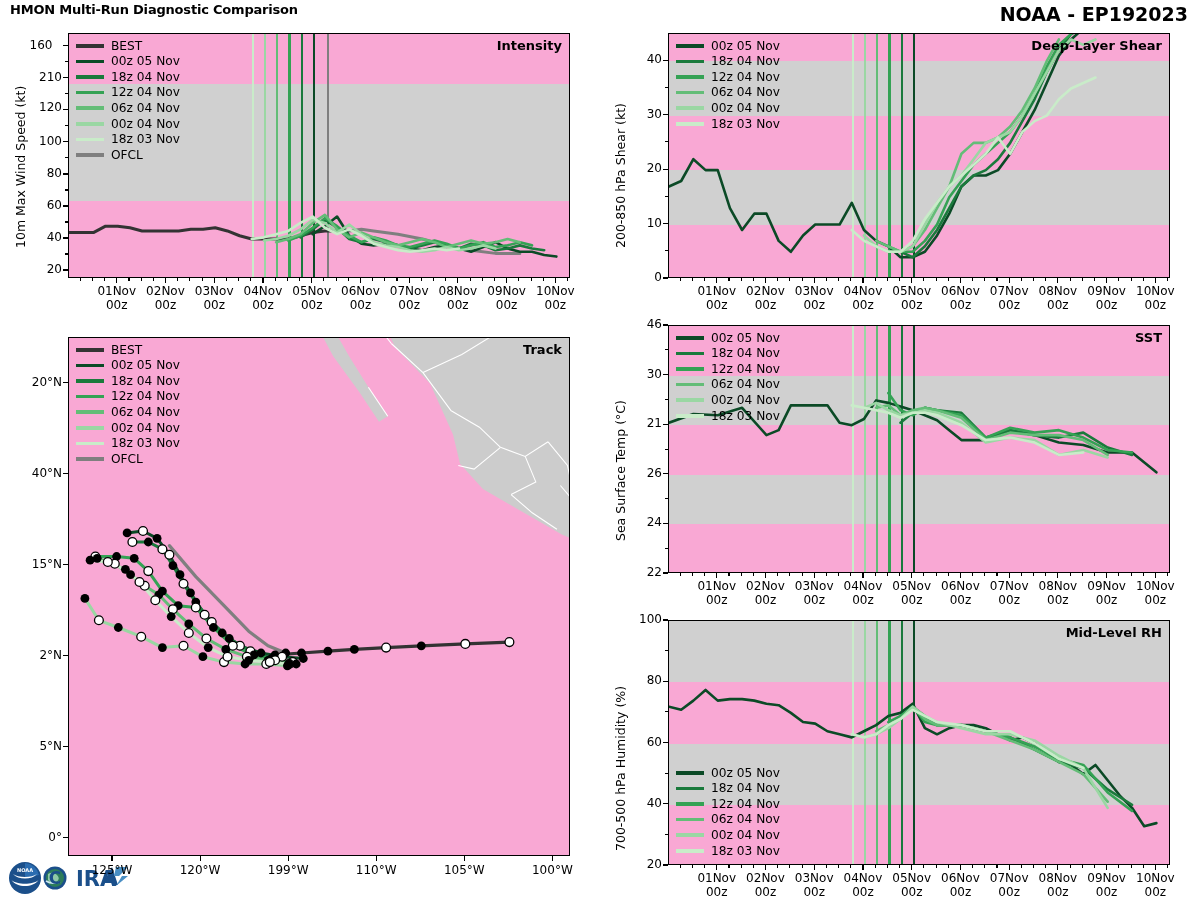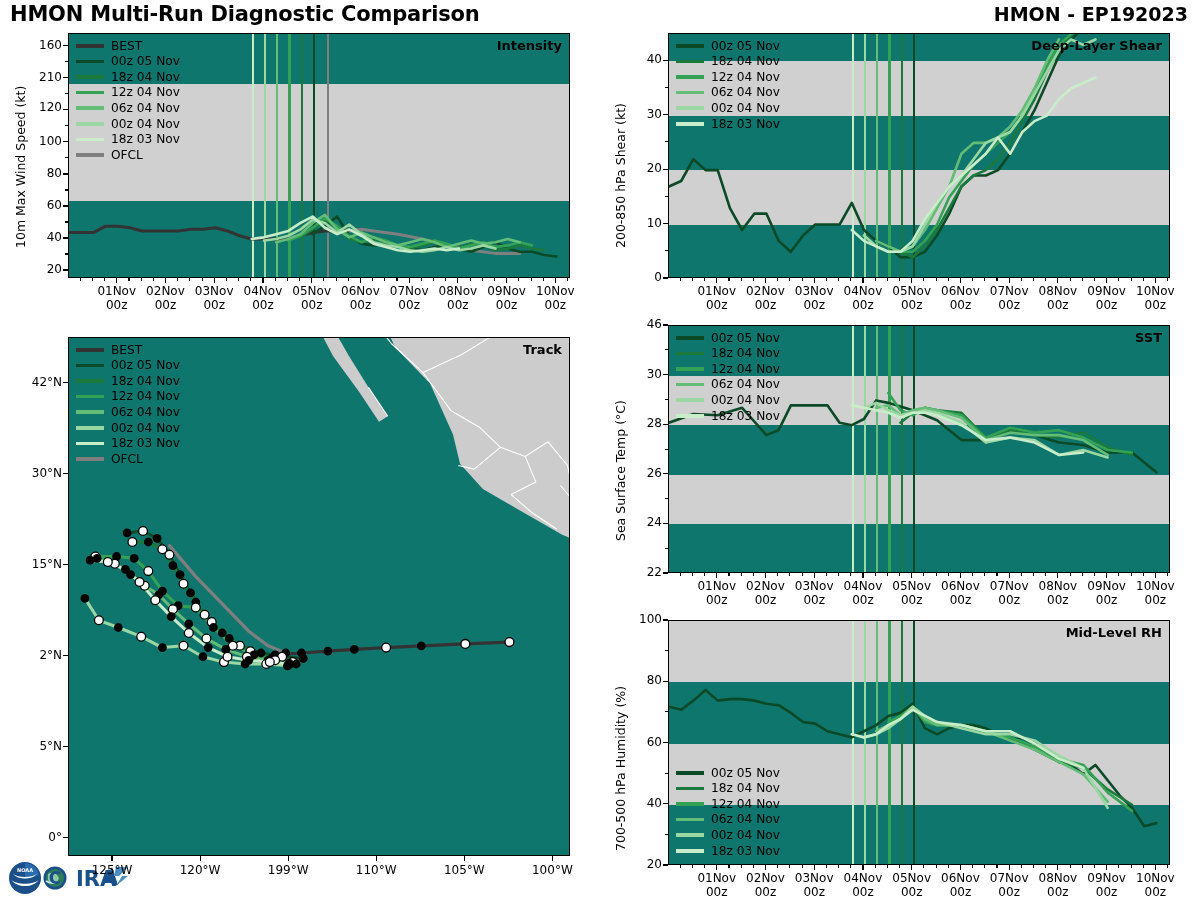--- a/index.html
+++ b/index.html
@@ -1,26 +1,26 @@
 <!DOCTYPE html>
 <html><head>
 <meta charset="utf-8">
 <style>
   html,body{margin:0;padding:0;background:#ffffff;}
   body{width:1200px;height:900px;position:relative;
        font-family:"DejaVu Sans","Liberation Sans",sans-serif;
        -webkit-font-smoothing:antialiased;overflow:hidden;}
 
-  .title-left{position:absolute;left:10px;top:2px;font-size:21px;font-weight:bold;
+  .title-left{position:absolute;left:10px;top:2px;font-size:13px;font-weight:bold;
               color:#000;letter-spacing:-0.2px;}
   .title-right{position:absolute;right:12px;top:3px;font-size:19px;font-weight:bold;color:#000;}
 
   .panel{position:absolute;box-sizing:border-box;}
   .plotbox{position:absolute;box-sizing:border-box;border:1.3px solid #000;
-           background:#0f766e;overflow:hidden;}
+           background:#f9a8d4;overflow:hidden;}
   .plotinner{position:absolute;inset:0;overflow:hidden;}
 
   .corner-label{position:absolute;right:7px;top:4px;font-size:13px;font-weight:bold;
                 color:#000;z-index:40;white-space:nowrap;}
 
   .ylab{position:absolute;font-size:12.5px;color:#000;white-space:nowrap;
         transform-origin:0 0;transform:rotate(-90deg);}
 
   .ytick{position:absolute;font-size:12px;color:#000;text-align:right;white-space:nowrap;}
   .xtick{position:absolute;font-size:12px;color:#000;text-align:center;white-space:nowrap;}
@@ -41,21 +41,21 @@
   .legend .ltext{font-size:12.2px;color:#000;white-space:nowrap;line-height:1;}
 
   svg{display:block;}
 
   .logo{position:absolute;left:6px;bottom:2px;width:128px;height:40px;}
 </style>
 </head>
 <body>
 
 <div class="title-left">HMON Multi-Run Diagnostic Comparison</div>
-<div class="title-right">HMON - EP192023</div>
+<div class="title-right">NOAA - EP192023</div>
 
 <div class="panel" id="panel-intensity" style="left: 0px; top: 0px; width: 1200px; height: 900px; pointer-events: none;">
   <div class="ylab" id="ylab-intensity" style="left: 13px; top: 247.5px; font-size: 12.5px;">10m Max Wind Speed (kt)</div>
   <div class="plotbox" id="box-intensity" style="pointer-events: auto; left: 68px; top: 33px; width: 502px; height: 245px;">
     <div class="plotinner" id="inner-intensity">
         <div class="band" style="background: rgb(208, 208, 208); top: 136.111px; height: 30.4248px;"></div>
         <div class="band" style="background: rgb(208, 208, 208); top: 115.294px; height: 20.817px;"></div>
         <div class="band" style="background: rgb(208, 208, 208); top: 88.0719px; height: 27.2222px;"></div>
         <div class="band" style="background: rgb(208, 208, 208); top: 49.6405px; height: 38.4314px;"></div>
         <div class="vline" style="background: rgb(201, 236, 201); left: 182.767px;"></div>
@@ -430,21 +430,21 @@
       <path d="M40 23 q6 4 14 1" stroke="#cfe8f5" stroke-width="1.6" fill="none"></path>
       <text x="49" y="26" font-size="17" fill="#1b4f8a" text-anchor="middle" font-family="DejaVu Sans, sans-serif" font-weight="bold">C</text>
       <text x="70" y="28" font-size="21" fill="#1b4f8a" font-family="DejaVu Sans, sans-serif" font-weight="bold">IRA</text>
       <path d="M96 27 L106 9 L112 27 L107 27 L105.5 22 L101 22 Z" fill="#1b4f8a"></path>
       <path d="M110 9 L122 9 L113 18 L122 18 L110 28 L116 18 L108 18 Z" fill="#4a8fc4"></path>
     </g>
   </svg>
 </div>
 
 <div class="tickmark-y" style="left: 63px; top: 45.2105px;"></div>
-<div class="ytick" style="left: 20px; top: 37.8105px; width: 42px; height: 16px;">160</div>
+<div class="ytick" style="left: 20px; top: 37.8105px; width: 42px; height: 16px; text-align: center;">160</div>
 <div class="tickmark-y" style="left: 63px; top: 77.2366px;"></div>
 <div class="ytick" style="left: 20px; top: 69.8366px; width: 42px; height: 16px;">210</div>
 <div class="tickmark-y" style="left: 63px; top: 109.263px;"></div>
 <div class="ytick" style="left: 20px; top: 100px; width: 42px; height: 16px;">120</div>
 <div class="tickmark-y" style="left: 63px; top: 141.289px;"></div>
 <div class="ytick" style="left: 20px; top: 133.889px; width: 42px; height: 16px;">100</div>
 <div class="tickmark-y" style="left: 63px; top: 173.315px;"></div>
 <div class="ytick" style="left: 20px; top: 165.915px; width: 42px; height: 16px;">80</div>
 <div class="tickmark-y" style="left: 63px; top: 205.341px;"></div>
 <div class="ytick" style="left: 20px; top: 197.941px; width: 42px; height: 16px;">60</div>
@@ -687,21 +687,21 @@
   </div>
 <div class="tickmark-xm" style="left: 1167.06px; top: 278px;"></div>
 <div class="tickmark-xm" style="left: 1118.33px; top: 278px;"></div>
 <div class="tickmark-xm" style="left: 1130.51px; top: 278px;"></div>
 <div class="tickmark-xm" style="left: 1142.69px; top: 278px;"></div>
 <div class="tickmark-y" style="left: 663px; top: 324.4px;"></div>
 <div class="ytick" style="left: 620px; top: 317px; width: 42px; height: 16px;">46</div>
 <div class="tickmark-y" style="left: 663px; top: 374px;"></div>
 <div class="ytick" style="left: 620px; top: 366.6px; width: 42px; height: 16px;">30</div>
 <div class="tickmark-y" style="left: 663px; top: 423.6px;"></div>
-<div class="ytick" style="left: 620px; top: 416.2px; width: 42px; height: 16px;">28</div>
+<div class="ytick" style="left: 620px; top: 416.2px; width: 42px; height: 16px;">21</div>
 <div class="tickmark-y" style="left: 663px; top: 473.2px;"></div>
 <div class="ytick" style="left: 620px; top: 465.8px; width: 42px; height: 16px;">26</div>
 <div class="tickmark-y" style="left: 663px; top: 522.8px;"></div>
 <div class="ytick" style="left: 620px; top: 515.4px; width: 42px; height: 16px;">24</div>
 <div class="tickmark-y" style="left: 663px; top: 572.4px;"></div>
 <div class="ytick" style="left: 620px; top: 565px; width: 42px; height: 16px;">22</div>
 <div class="tickmark-ym" style="left: 665px; top: 349.3px;"></div>
 <div class="tickmark-ym" style="left: 665px; top: 398.9px;"></div>
 <div class="tickmark-ym" style="left: 665px; top: 448.5px;"></div>
 <div class="tickmark-ym" style="left: 665px; top: 498.1px;"></div>
@@ -930,23 +930,23 @@
 <div class="tickmark-x" style="left: 1154.78px; top: 865px;"></div>
 <div class="xtick" style="left: 1125.38px; top: 871px; width: 60px; height: 32px;">
     <div>10Nov</div>
     <div>00z</div>
   </div>
 <div class="tickmark-xm" style="left: 1167.06px; top: 865px;"></div>
 <div class="tickmark-xm" style="left: 1118.33px; top: 865px;"></div>
 <div class="tickmark-xm" style="left: 1130.51px; top: 865px;"></div>
 <div class="tickmark-xm" style="left: 1142.69px; top: 865px;"></div>
 <div class="tickmark-y" style="left: 63px; top: 381.926px;"></div>
-<div class="ytick" style="left: 10px; top: 374.526px; width: 52px; height: 16px;">42°N</div>
+<div class="ytick" style="left: 10px; top: 374.526px; width: 52px; height: 16px;">20°N</div>
 <div class="tickmark-y" style="left: 63px; top: 472.979px;"></div>
-<div class="ytick" style="left: 10px; top: 465.579px; width: 52px; height: 16px;">30°N</div>
+<div class="ytick" style="left: 10px; top: 465.579px; width: 52px; height: 16px;">40°N</div>
 <div class="tickmark-y" style="left: 63px; top: 564.032px;"></div>
 <div class="ytick" style="left: 10px; top: 556.632px; width: 52px; height: 16px;">15°N</div>
 <div class="tickmark-y" style="left: 63px; top: 655.084px;"></div>
 <div class="ytick" style="left: 10px; top: 647.684px; width: 52px; height: 16px;">2°N</div>
 <div class="tickmark-y" style="left: 63px; top: 746.137px;"></div>
 <div class="ytick" style="left: 10px; top: 738.737px; width: 52px; height: 16px;">5°N</div>
 <div class="tickmark-y" style="left: 63px; top: 837.189px;"></div>
 <div class="ytick" style="left: 10px; top: 829.789px; width: 52px; height: 16px;">0°</div>
 <div class="tickmark-x" style="left: 111.435px; top: 856px;"></div>
 <div class="xtick" style="left: 77.0351px; top: 863px; width: 70px; height: 18px;">125°W</div>

